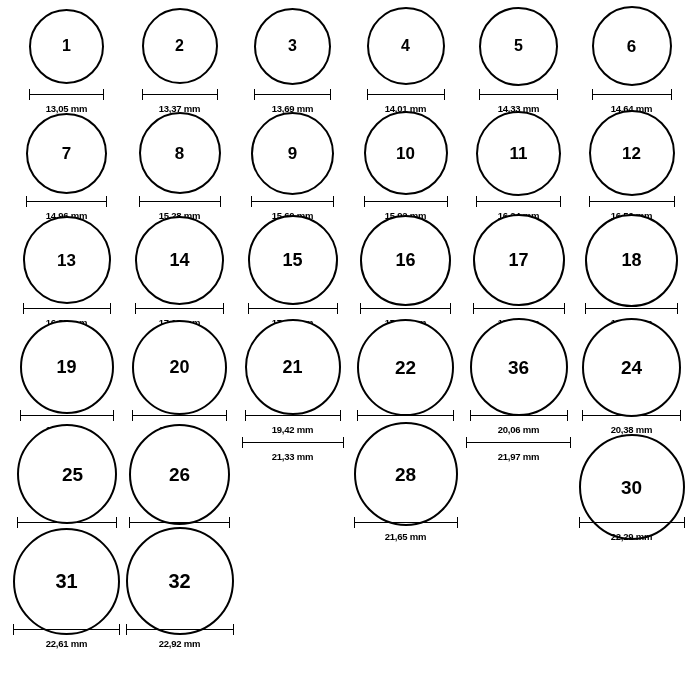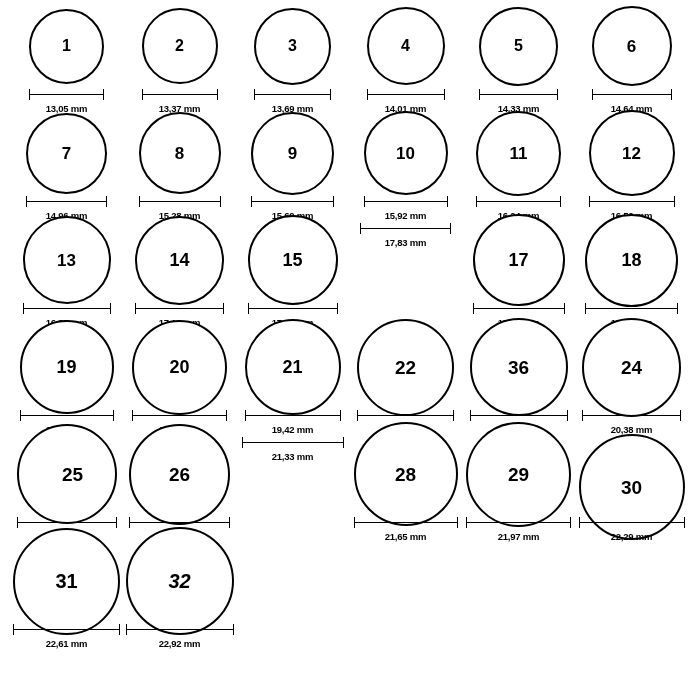--- a/index.html
+++ b/index.html
@@ -281,20 +281,25 @@
           </div>
         </div>
         <div class="measure" style="width: 90px;">
           <div class="bar"></div>
           <div class="tick left"></div>
           <div class="tick right"></div>
         </div>
         <div class="label">17,51 mm</div>
       </div>
       <div class="cell">
+        <div style="height: 80px; display: flex; align-items: center; justify-content: center;">
+          <div class="ring" style="width: 91px; height: 91px;">
+            <span class="ring-number" style="font-size: 18px;">16</span>
+          </div>
+        </div>
         <div class="measure" style="width: 91px;">
           <div class="bar"></div>
           <div class="tick left"></div>
           <div class="tick right"></div>
         </div>
         <div class="label">17,83 mm</div>
       </div>
       <div class="cell">
         <div style="height: 80px; display: flex; align-items: center; justify-content: center;">
           <div class="ring" style="width: 92px; height: 92px;">
@@ -444,25 +449,20 @@
           </div>
         </div>
         <div class="measure" style="width: 104px;">
           <div class="bar"></div>
           <div class="tick left"></div>
           <div class="tick right"></div>
         </div>
         <div class="label">21,65 mm</div>
       </div>
       <div class="cell">
-        <div style="height: 80px; display: flex; align-items: center; justify-content: center;">
-          <div class="ring" style="width: 105px; height: 105px;">
-            <span class="ring-number" style="font-size: 19px;">29</span>
-          </div>
-        </div>
         <div class="measure" style="width: 105px;">
           <div class="bar"></div>
           <div class="tick left"></div>
           <div class="tick right"></div>
         </div>
         <div class="label">21,97 mm</div>
       </div>
       <div class="cell">
         <div style="height: 80px; display: flex; align-items: flex-start; justify-content: center;">
           <div class="ring" style="width: 106px; height: 106px;">
@@ -486,21 +486,21 @@
         </div>
         <div class="measure" style="width: 107px;">
           <div class="bar"></div>
           <div class="tick left"></div>
           <div class="tick right"></div>
         </div>
         <div class="label">22,61 mm</div>
       </div>
       <div class="cell">
         <div style="height: 80px; display: flex; align-items: center; justify-content: center;">
-          <div class="ring" style="width: 108px; height: 108px; font-style: italic;">
+          <div class="ring" style="width: 108px; height: 108px;">
             <span class="ring-number" style="font-size: 20px;">32</span>
           </div>
         </div>
         <div class="measure" style="width: 108px;">
           <div class="bar"></div>
           <div class="tick left"></div>
           <div class="tick right"></div>
         </div>
         <div class="label">22,92 mm</div>
       </div>

